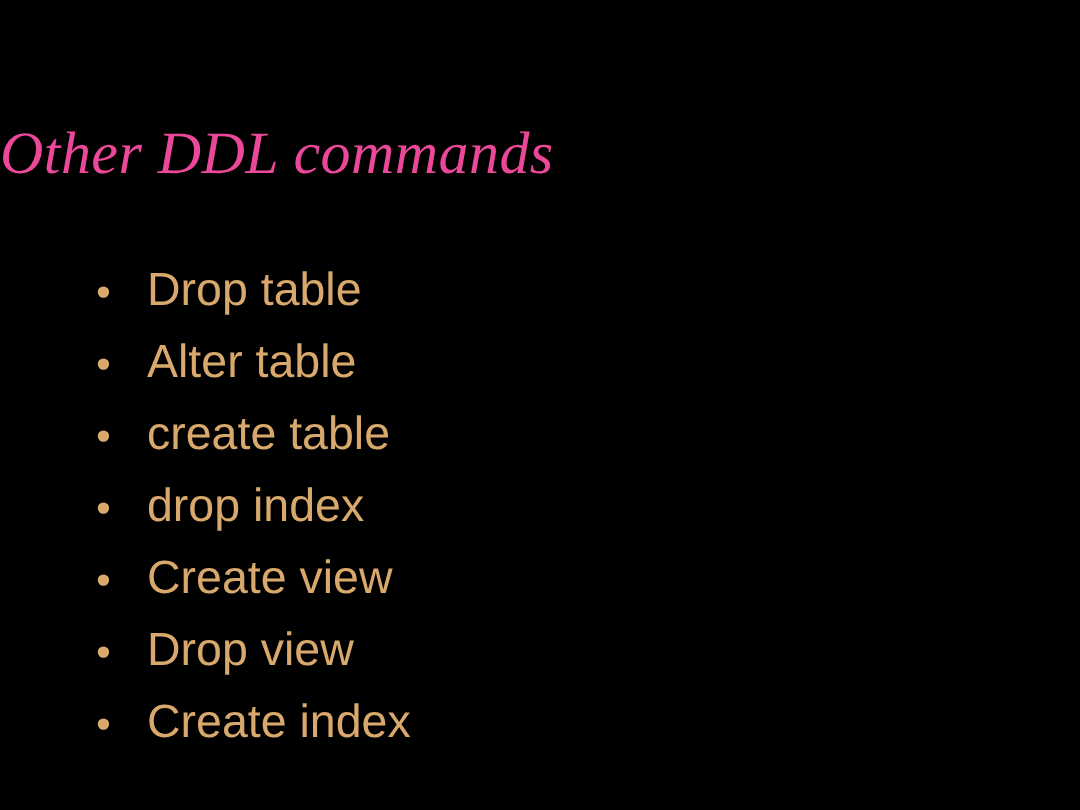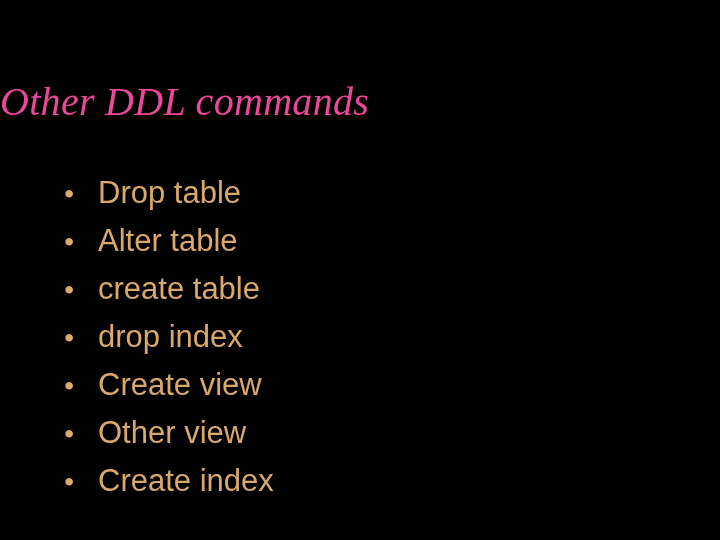--- a/index.html
+++ b/index.html
@@ -84,21 +84,21 @@
       <span class="label">drop index</span>
     </div>
 
     <div class="item">
       <span class="bullet">•</span>
       <span class="label">Create view</span>
     </div>
 
     <div class="item">
       <span class="bullet">•</span>
-      <span class="label">Other view</span>
+      <span class="label">Drop view</span>
     </div>
 
     <div class="item">
       <span class="bullet">•</span>
       <span class="label">Create index</span>
     </div>
 
   </div>
 </div>
 

